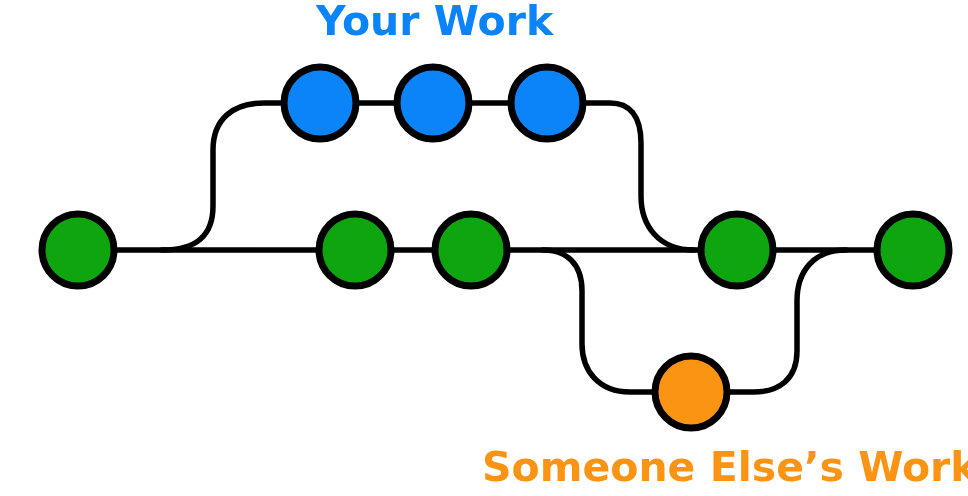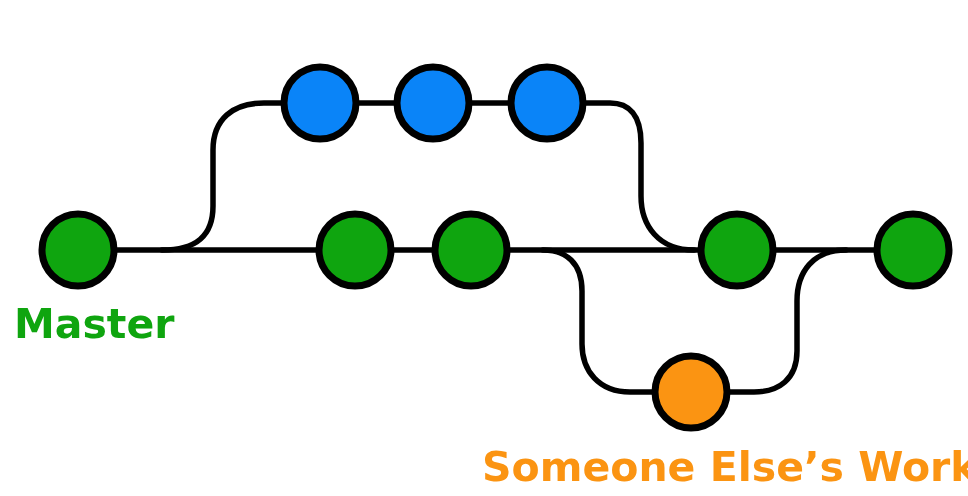--- a/index.html
+++ b/index.html
@@ -75,18 +75,18 @@
     <g>
         <circle cx="320" cy="103" r="36" fill="#0a84f8" stroke="#000000" stroke-width="7"></circle>
         <circle cx="433" cy="103" r="36" fill="#0a84f8" stroke="#000000" stroke-width="7"></circle>
         <circle cx="547" cy="103" r="36" fill="#0a84f8" stroke="#000000" stroke-width="7"></circle>
       </g>
     <g>
         <circle cx="691" cy="392" r="36" fill="#fb9412" stroke="#000000" stroke-width="7"></circle>
       </g>
   </svg>
 
+  <div class="diagram-label label-your-work" style="color: rgb(10, 132, 248);">Your Work</div>
 
-  <div class="diagram-label label-master" style="color: rgb(15, 165, 15);">Master</div>
 
   <div class="diagram-label label-someone" style="color: rgb(251, 148, 18);">Someone Else’s Work</div>
 
 </div>
 
 </body></html>

